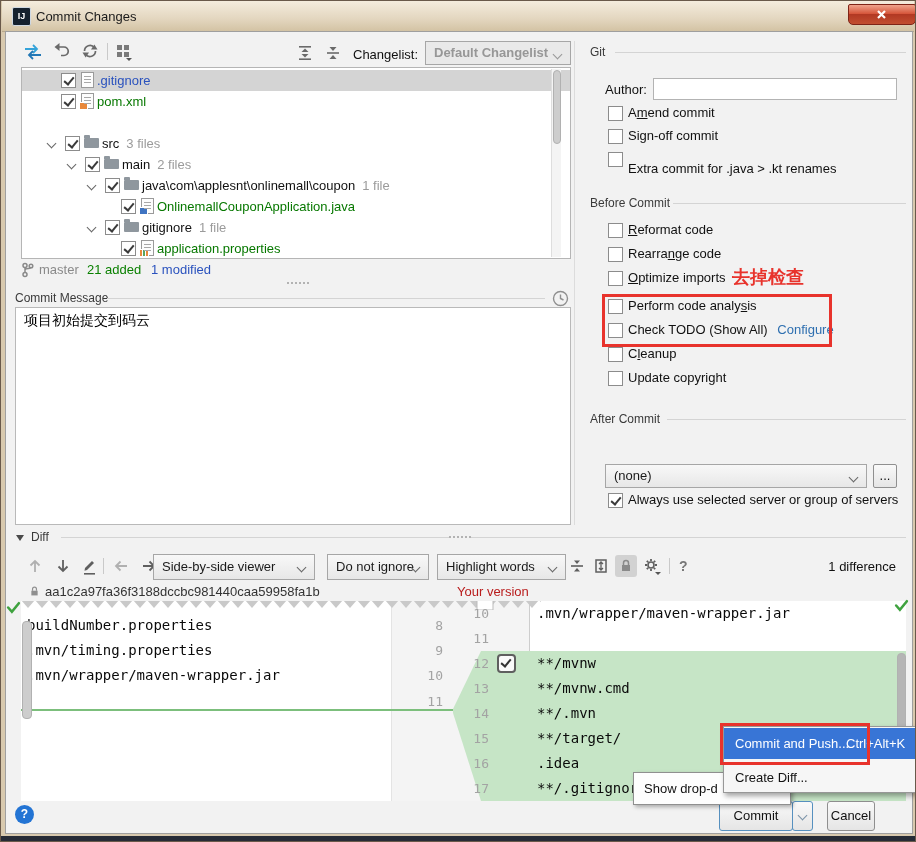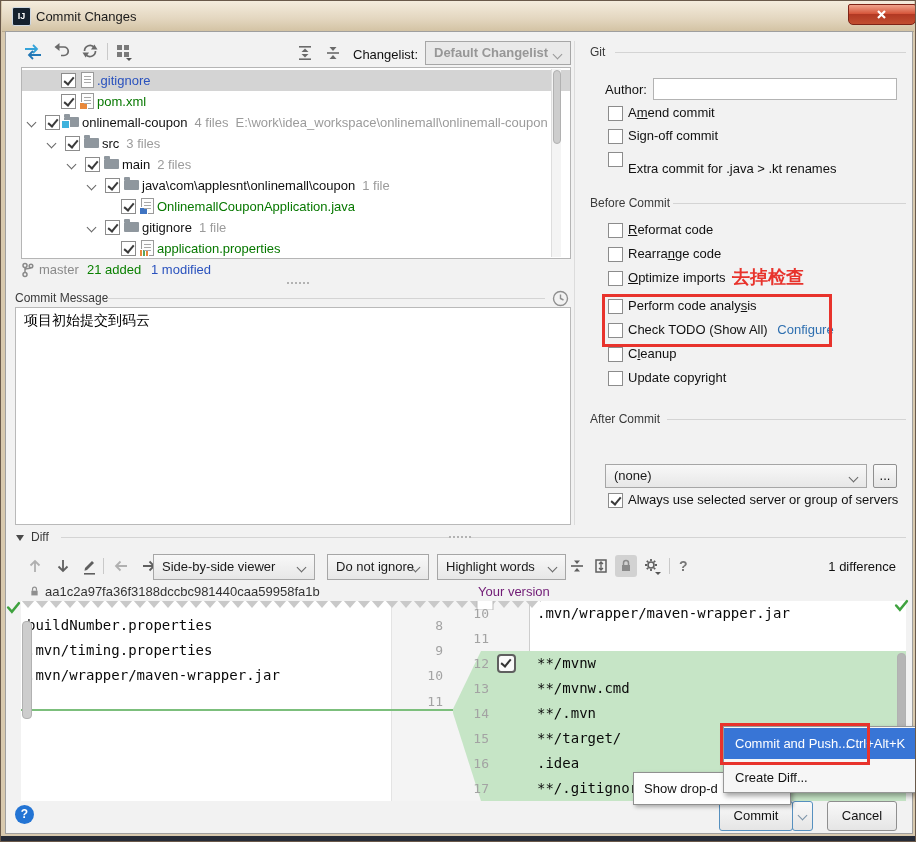--- a/index.html
+++ b/index.html
@@ -138,34 +138,20 @@
       <span class="cb ck" style="left:39px;top:3px"></span>
       <span class="ticon" style="left:57px;top:0">
           <span class="filei" style="left:2px">
             <span class="badge" style="left:-3px;bottom:-2px;width:7px;height:6px;background:#e8883a"></span>
           </span>
         </span>
       <div class="tlabel" style="left:75px">
           <span class="col-green">pom.xml</span>
         </div>
     </div>
-    <div class="trow" style="top:44px">
-      <span class="chev" style="left:6px;top:7px"></span>
-      <span class="cb ck" style="left:23px;top:3px"></span>
-      <span class="ticon" style="left:42px;top:0">
-          <span class="folder">
-            <span class="badge-mod"></span>
-          </span>
-        </span>
-      <div class="tlabel" style="left:60px">
-        <span>onlinemall-coupon</span>
-        <span class="meta">4 files</span>
-        <span class="meta">E:\work\idea_workspace\onlinemall\onlinemall-coupon</span>
-      </div>
-    </div>
     <div class="trow" style="top:65px">
       <span class="chev" style="left:26px;top:7px"></span>
       <span class="cb ck" style="left:43px;top:3px"></span>
       <span class="ticon" style="left:62px;top:0">
           <span class="folder"></span>
         </span>
       <div class="tlabel" style="left:80px">
         <span>src</span>
         <span class="meta">3 files</span>
       </div>
@@ -354,21 +340,21 @@
   </svg>
   <div class="vsep" style="left:668px;top:557px;height:16px"></div>
   <div class="abs" style="left:678px;top:557px;color:#777;font-weight:bold;font-size:14px">?</div>
   <div class="abs" style="left:700px;top:558px;width:195px;text-align:right">1 difference</div>
 
   <svg class="abs" style="left:28px;top:584px" width="11" height="13" viewBox="0 0 14 16">
     <rect x="3" y="7" width="8" height="6" fill="#8f8f8f"></rect>
     <path d="M4.5 7 V5 a2.5 2.5 0 0 1 5 0 V7" fill="none" stroke="#8f8f8f" stroke-width="1.5"></path>
   </svg>
   <div class="abs" style="left:44px;top:583px;color:#333">aa1c2a97fa36f3188dccbc981440caa59958fa1b</div>
-  <div class="abs" style="left:477px;top:583px;color:#701a75">Your version</div>
+  <div class="abs" style="left:456px;top:583px;color:#b91c1c">Your version</div>
 
   <div class="abs" style="left:20px;top:600px;width:885px;height:200px;background:#fff;overflow:hidden">
 
     <div class="abs" style="left:370px;top:0;width:62px;height:200px;background:#f4f4f4;border-left:1px solid #e4e4e4"></div>
     <div class="abs" style="left:432px;top:0;width:76px;height:200px;background:#f4f4f4"></div>
     <div class="abs" style="left:508px;top:0;width:1px;height:200px;background:#cdcdcd"></div>
 
     <svg class="abs" style="left:432px;top:0" width="76" height="200" viewBox="0 0 76 200">
       <polygon points="0,108 28,50 76,50 76,200 28,200 0,112" fill="#c6e5c6"></polygon>
     </svg>
@@ -436,16 +422,16 @@
     </div>
   </div>
   <div class="red-box" style="left:719px;top:722px;width:144px;height:36px"></div>
 
   <div class="abs" style="left:14px;top:804px;width:19px;height:19px;border-radius:50%;background:#2374d4;color:#fff;
        text-align:center;line-height:19px;font-weight:bold;font-size:12px;z-index:6">?</div>
   <div class="btn" style="left:718px;top:800px;width:74px;height:30px;border-color:#5690bf;z-index:6">Commit</div>
   <div class="btn" style="left:791px;top:800px;width:21px;height:30px;border-color:#5690bf;z-index:6">
     <span class="chev" style="left:6px;top:10px;border-color:#7a93a8"></span>
   </div>
-  <div class="btn" style="left:826px;top:800px;width:70px;height:30px;z-index:6">Cancel</div>
+  <div class="btn" style="left:826px;top:800px;width:48px;height:30px;z-index:6">Cancel</div>
 
   <div class="frame-bottom"></div>
 </div>
 
 </body></html>

